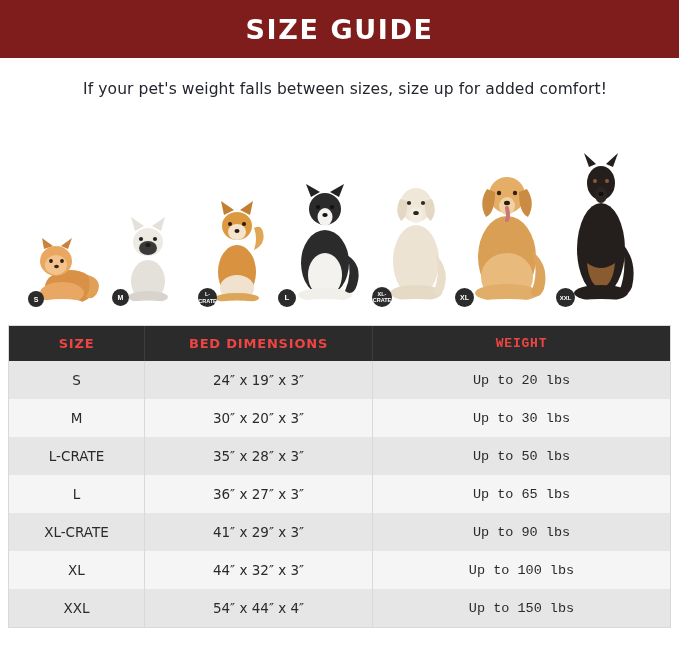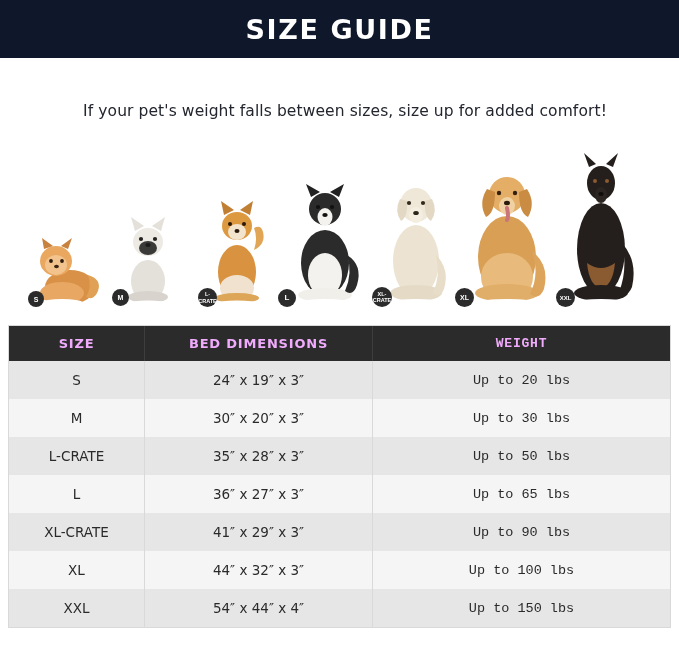--- a/index.html
+++ b/index.html
@@ -17,38 +17,38 @@
   }
   .page {
     width: 679px;
     height: 655px;
     position: relative;
     display: flex;
     flex-direction: column;
   }
   
   .header {
-    background: #0f172a;
+    background: #7f1d1d;
     height: 58px;
     display: flex;
     align-items: center;
     justify-content: center;
   }
   .header-title {
     color: #ffffff;
     font-size: 27px;
     font-weight: bold;
     letter-spacing: 1.6px;
     font-family: "DejaVu Sans", sans-serif;
   }
   
   .subtitle-wrap {
     height: 62px;
     display: flex;
-    align-items: flex-end;
+    align-items: center;
     justify-content: center;
     margin-left: 11px;
   }
   .subtitle {
     font-size: 15.5px;
     color: #23262e;
     font-family: "DejaVu Sans", sans-serif;
     letter-spacing: .1px;
   }
   
@@ -87,21 +87,21 @@
     margin: 10px 8px 0 8px;
     border: 1px solid #d9d9d9;
   }
   table {
     width: 100%;
     border-collapse: collapse;
     font-family: "DejaVu Sans", sans-serif;
   }
   thead th {
     background: #2b2b2b;
-    color: #f0abfc;
+    color: #ef4444;
     font-size: 13px;
     font-weight: bold;
     letter-spacing: .8px;
     height: 35px;
     border-right: 1px solid #3d3d3d;
   }
   thead th:last-child { border-right: none; font-family: Liberation Mono, monospace; }
   tbody td {
     height: 38px;
     text-align: center;

